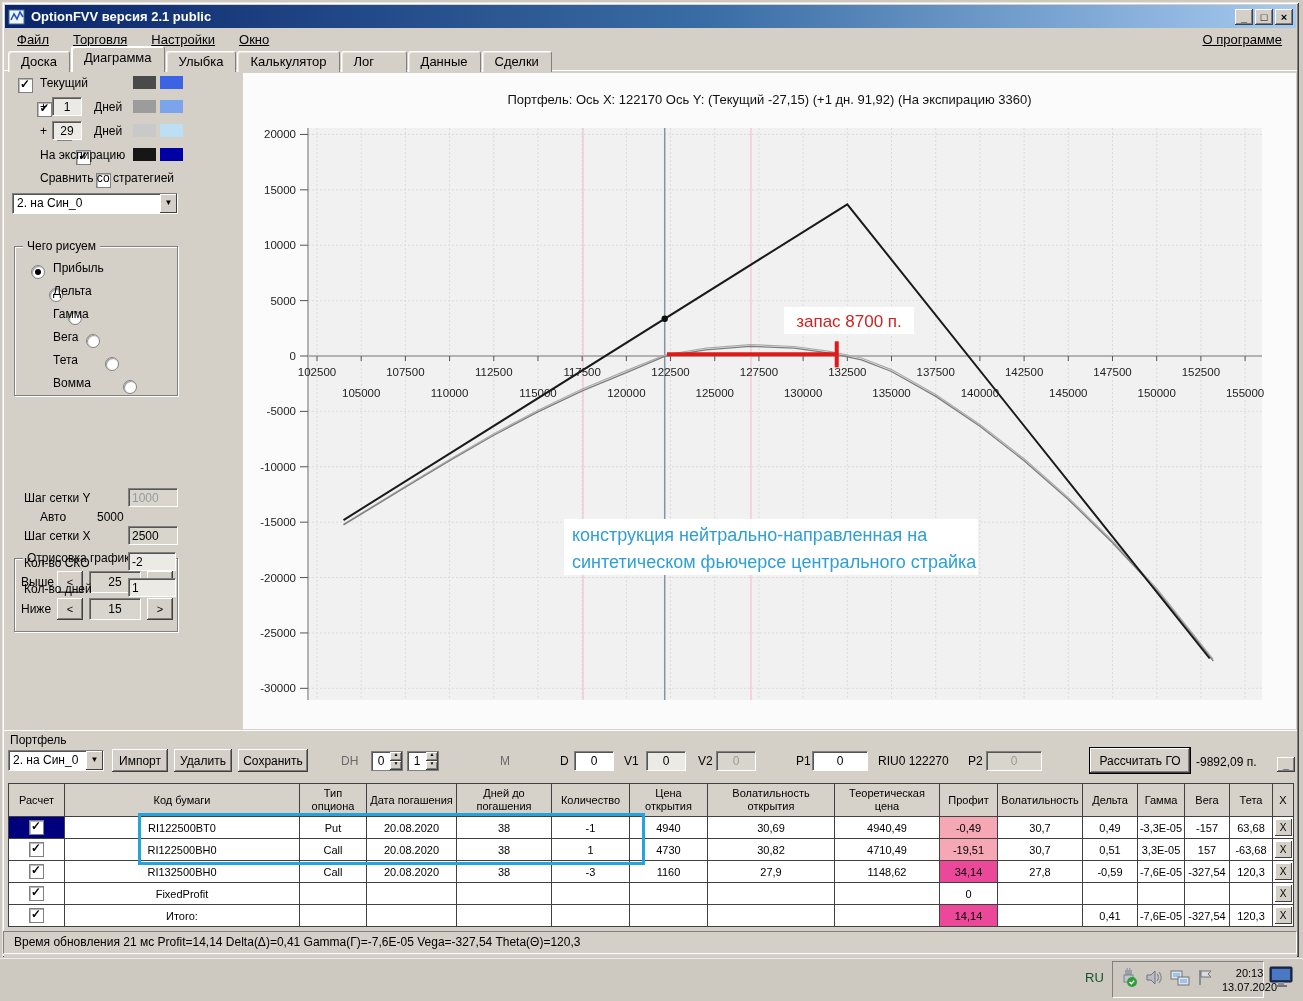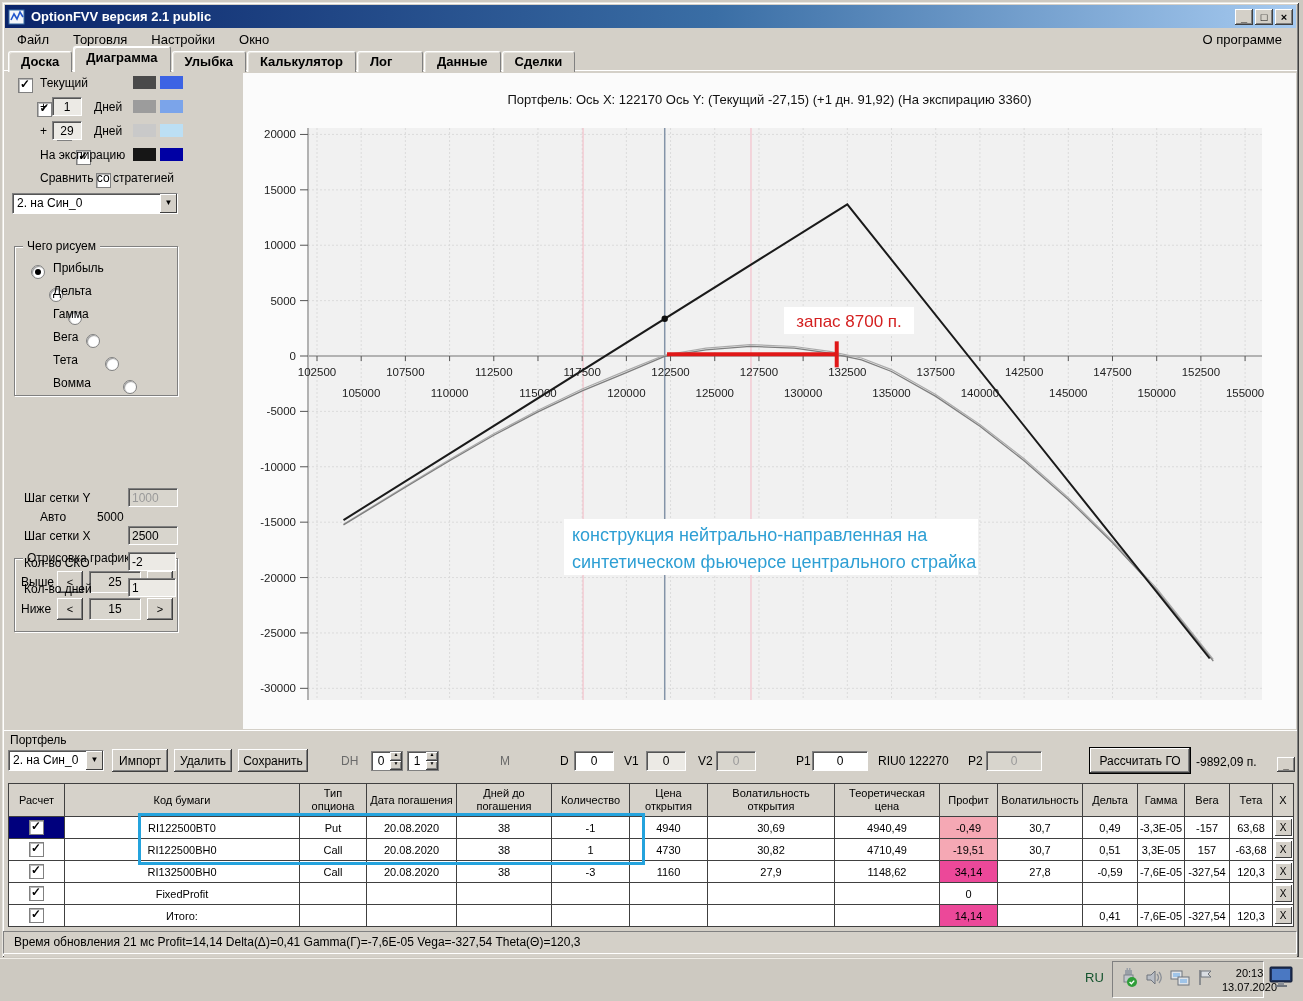--- a/index.html
+++ b/index.html
@@ -87,31 +87,31 @@
     </span>
     <span class="title">OptionFVV версия 2.1 public</span>
     <span class="winbtns">
       <button class="wbtn">_</button>
       <button class="wbtn">□</button>
       <button class="wbtn">×</button>
     </span>
   </div>
 
   
-  <div class="abs menubar" style="left:5px;top:29px;width:1291px;height:21px;">
+  <div class="abs menubar" style="left:5px;top:29px;width:1291px;height:21px;text-decoration:underline;">
     <span class="mitem">Файл</span>
     <span class="mitem">Торговля</span>
     <span class="mitem">Настройки</span>
     <span class="mitem">Окно</span>
     <span class="mright">О программе</span>
   </div>
 
   
   <div class="abs pane-edge" style="left:4px;top:70px;width:1293px;height:3px;"></div>
-  <div class="abs tabbar" style="left:8px;top:50px;width:1280px;font-weight:bold;">
+  <div class="abs tabbar" style="left:8px;top:50px;width:1280px;">
     <span class="tab">Доска</span>
     <span class="tab active">Диаграмма</span>
     <span class="tab">Улыбка</span>
     <span class="tab">Калькулятор</span>
     <span class="tab" style="width:40px;">Лог</span>
     <span class="tab">Данные</span>
     <span class="tab">Сделки</span>
   </div>
 
   

